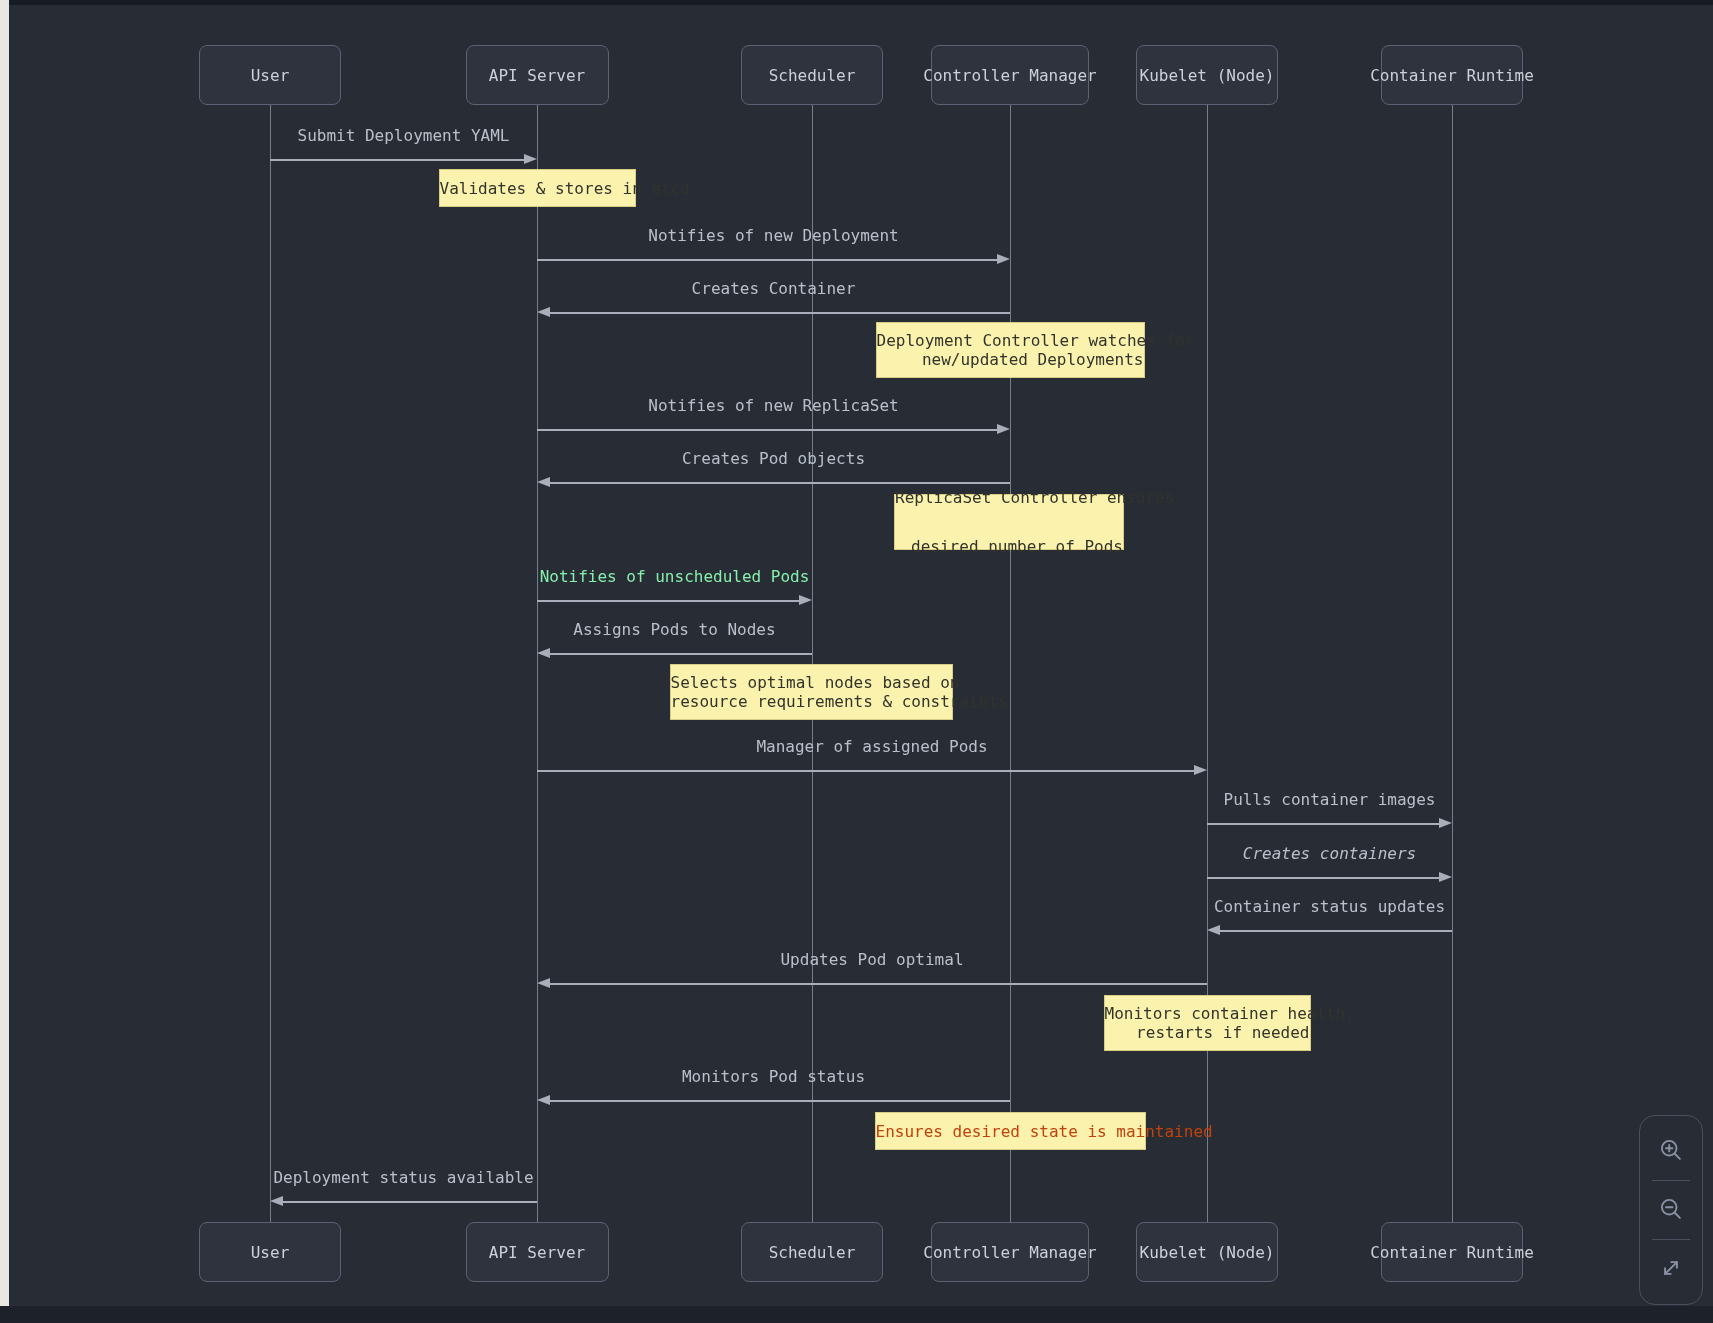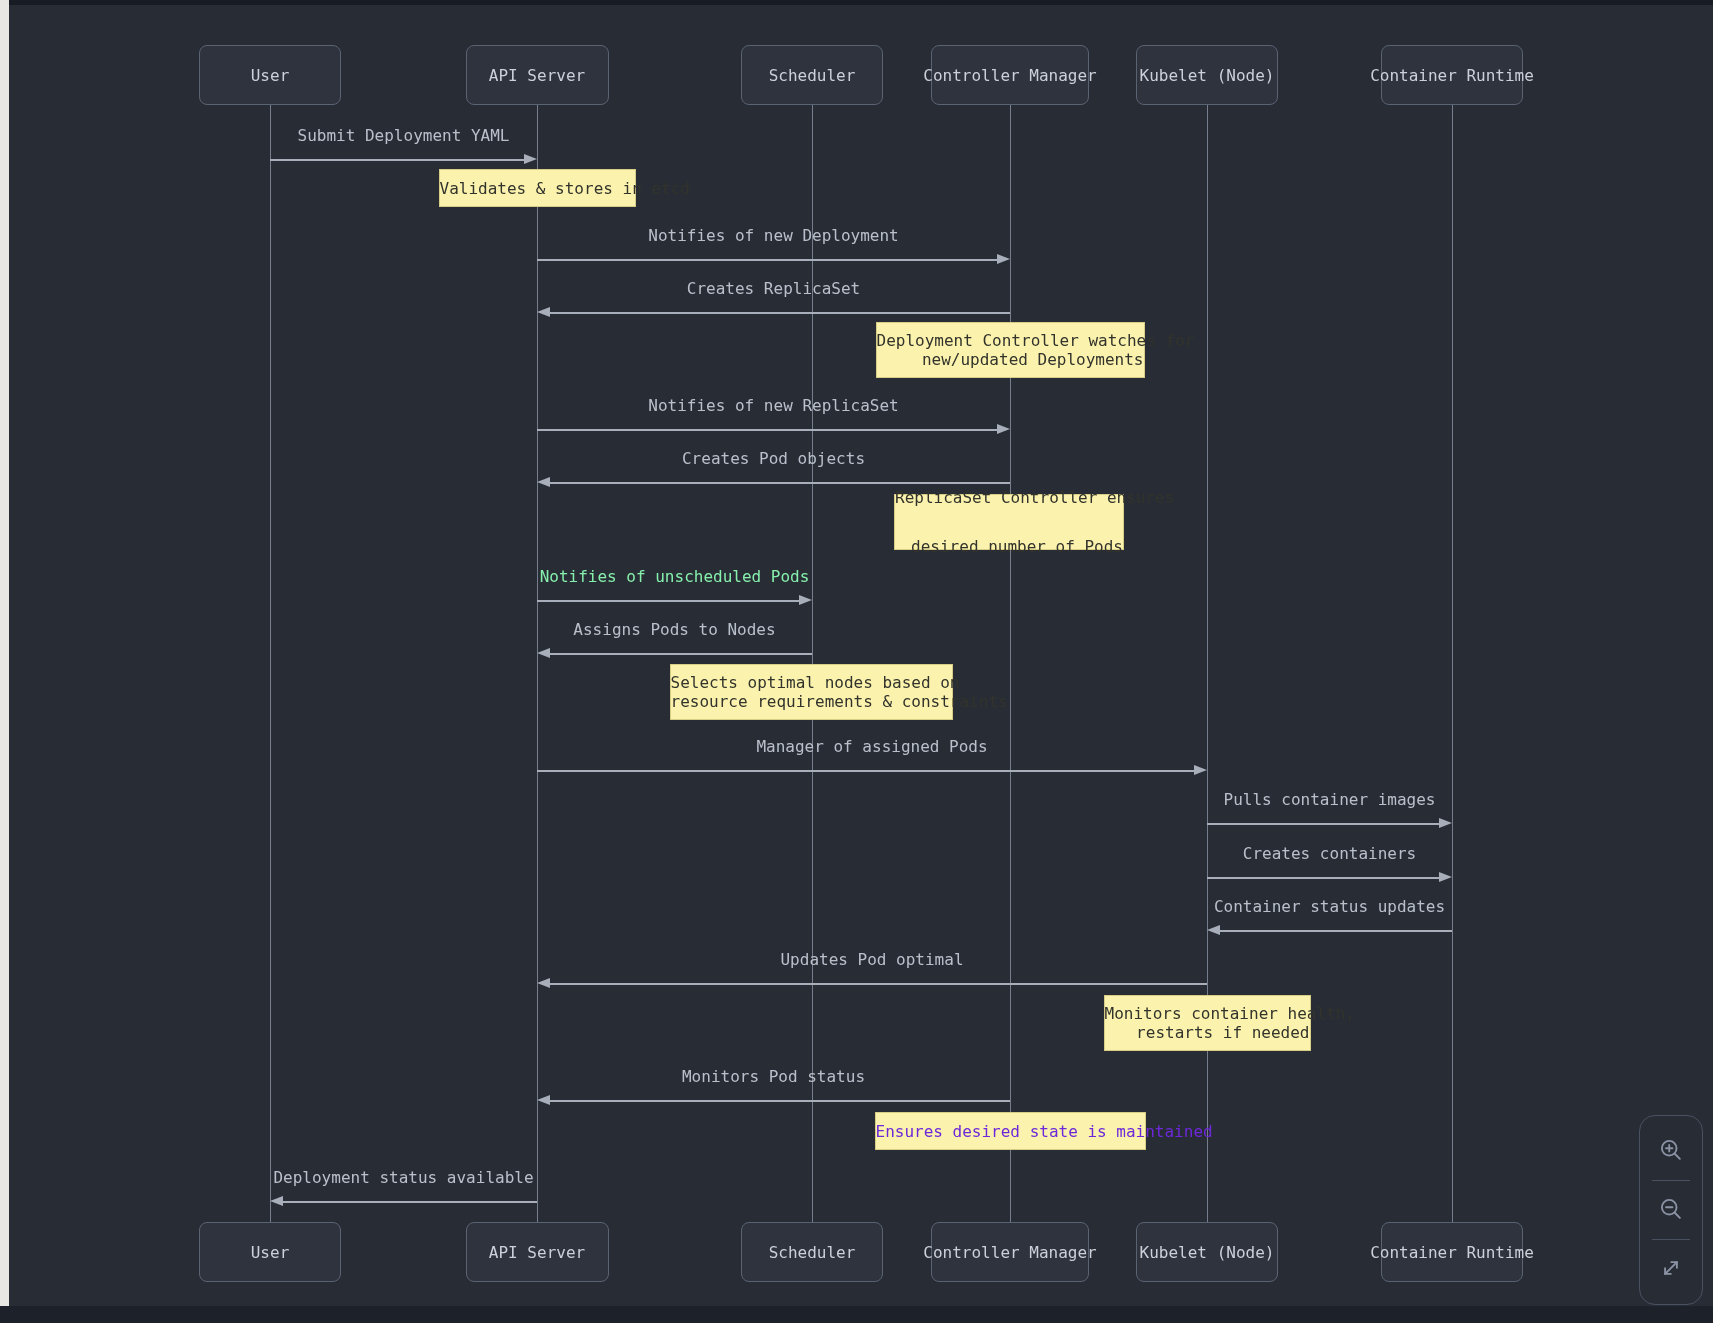--- a/index.html
+++ b/index.html
@@ -83,42 +83,42 @@
       </div>
       <div class="actor" style="left: 1381px; top: 1222px; width: 142px; background: rgb(46, 51, 62); border-color: rgb(90, 99, 115); color: rgb(204, 208, 218);">
         <div>Container Runtime</div>
       </div>
       <div class="msg-label" style="left: 103.5px; width: 600px; top: 126px; color: rgb(186, 192, 203);">Submit Deployment YAML</div>
       <div class="msg-line" style="left: 270px; width: 257px; top: 159px; background: rgb(169, 174, 187);"></div>
       <div class="arrowhead" style="left: 524px; top: 154px; border-left: 13px solid rgb(169, 174, 187);"></div>
       <div class="msg-label" style="left: 473.5px; width: 600px; top: 226px; color: rgb(186, 192, 203);">Notifies of new Deployment</div>
       <div class="msg-line" style="left: 537px; width: 463px; top: 259px; background: rgb(169, 174, 187);"></div>
       <div class="arrowhead" style="left: 997px; top: 254px; border-left: 13px solid rgb(169, 174, 187);"></div>
-      <div class="msg-label" style="left: 473.5px; width: 600px; top: 279px; color: rgb(186, 192, 203);">Creates ReplicaSet</div>
+      <div class="msg-label" style="left: 473.5px; width: 600px; top: 279px; color: rgb(186, 192, 203);">Creates Container</div>
       <div class="msg-line" style="width: 463px; top: 312px; background: rgb(169, 174, 187); left: 547px;"></div>
       <div class="arrowhead" style="left: 537px; top: 307px; border-right: 13px solid rgb(169, 174, 187);"></div>
       <div class="msg-label" style="left: 473.5px; width: 600px; top: 396px; color: rgb(186, 192, 203);">Notifies of new ReplicaSet</div>
       <div class="msg-line" style="left: 537px; width: 463px; top: 429px; background: rgb(169, 174, 187);"></div>
       <div class="arrowhead" style="left: 997px; top: 424px; border-left: 13px solid rgb(169, 174, 187);"></div>
       <div class="msg-label" style="left: 473.5px; width: 600px; top: 449px; color: rgb(186, 192, 203);">Creates Pod objects</div>
       <div class="msg-line" style="width: 463px; top: 482px; background: rgb(169, 174, 187); left: 547px;"></div>
       <div class="arrowhead" style="left: 537px; top: 477px; border-right: 13px solid rgb(169, 174, 187);"></div>
       <div class="msg-label" style="left: 374.5px; width: 600px; top: 567px; color: #86efac;">Notifies of unscheduled Pods</div>
       <div class="msg-line" style="left: 537px; width: 265px; top: 600px; background: rgb(169, 174, 187);"></div>
       <div class="arrowhead" style="left: 799px; top: 595px; border-left: 13px solid rgb(169, 174, 187);"></div>
       <div class="msg-label" style="left: 374.5px; width: 600px; top: 620px; color: rgb(186, 192, 203);">Assigns Pods to Nodes</div>
       <div class="msg-line" style="width: 265px; top: 653px; background: rgb(169, 174, 187); left: 547px;"></div>
       <div class="arrowhead" style="left: 537px; top: 648px; border-right: 13px solid rgb(169, 174, 187);"></div>
       <div class="msg-label" style="left: 572px; width: 600px; top: 737px; color: rgb(186, 192, 203);">Manager of assigned Pods</div>
       <div class="msg-line" style="left: 537px; width: 660px; top: 770px; background: rgb(169, 174, 187);"></div>
       <div class="arrowhead" style="left: 1194px; top: 765px; border-left: 13px solid rgb(169, 174, 187);"></div>
       <div class="msg-label" style="left: 1029.5px; width: 600px; top: 790px; color: rgb(186, 192, 203);">Pulls container images</div>
       <div class="msg-line" style="left: 1207px; width: 235px; top: 823px; background: rgb(169, 174, 187);"></div>
       <div class="arrowhead" style="left: 1439px; top: 818px; border-left: 13px solid rgb(169, 174, 187);"></div>
-      <div class="msg-label" style="left: 1029.5px; width: 600px; top: 844px; color: rgb(186, 192, 203);">Creates containers</div>
+      <div class="msg-label" style="left: 1029.5px; width: 600px; top: 844px; color: rgb(186, 192, 203); font-style: italic;">Creates containers</div>
       <div class="msg-line" style="left: 1207px; width: 235px; top: 877px; background: rgb(169, 174, 187);"></div>
       <div class="arrowhead" style="left: 1439px; top: 872px; border-left: 13px solid rgb(169, 174, 187);"></div>
       <div class="msg-label" style="left: 1029.5px; width: 600px; top: 897px; color: rgb(186, 192, 203);">Container status updates</div>
       <div class="msg-line" style="width: 235px; top: 930px; background: rgb(169, 174, 187); left: 1217px;"></div>
       <div class="arrowhead" style="left: 1207px; top: 925px; border-right: 13px solid rgb(169, 174, 187);"></div>
       <div class="msg-label" style="left: 572px; width: 600px; top: 950px; color: rgb(186, 192, 203);">Updates Pod optimal</div>
       <div class="msg-line" style="width: 660px; top: 983px; background: rgb(169, 174, 187); left: 547px;"></div>
       <div class="arrowhead" style="left: 537px; top: 978px; border-right: 13px solid rgb(169, 174, 187);"></div>
       <div class="msg-label" style="left: 473.5px; width: 600px; top: 1067px; color: rgb(186, 192, 203);">Monitors Pod status</div>
       <div class="msg-line" style="width: 463px; top: 1100px; background: rgb(169, 174, 187); left: 547px;"></div>
@@ -138,21 +138,21 @@
         <div class="nline">desired number of Pods</div>
       </div>
       <div class="note" style="left: 669.5px; top: 664px; width: 283px; height: 56px; background: rgb(251, 243, 173); border: 1px solid rgb(216, 205, 133); color: rgb(50, 51, 44);">
         <div class="nline">Selects optimal nodes based on</div>
         <div class="nline">resource requirements &amp; constraints</div>
       </div>
       <div class="note" style="left: 1103.5px; top: 995px; width: 207px; height: 56px; background: rgb(251, 243, 173); border: 1px solid rgb(216, 205, 133); color: rgb(50, 51, 44);">
         <div class="nline">Monitors container health,</div>
         <div class="nline">restarts if needed</div>
       </div>
-      <div class="note" style="left: 874.5px; top: 1112px; width: 271px; height: 38px; background: rgb(251, 243, 173); border: 1px solid rgb(216, 205, 133); color: #6d28d9;">
+      <div class="note" style="left: 874.5px; top: 1112px; width: 271px; height: 38px; background: rgb(251, 243, 173); border: 1px solid rgb(216, 205, 133); color: #c2410c;">
         <div class="nline">Ensures desired state is maintained</div>
       </div>
     </div>
   <div id="zoom-panel" style="left: 1639px; top: 1115px; width: 64px; height: 190px; border-color: rgb(73, 80, 95);">
       <button class="zp-btn">
         <div><svg width="26" height="26" viewBox="0 0 22 22" fill="none" stroke="#8a92a3" stroke-width="1.6" stroke-linecap="round">
             <circle cx="9.5" cy="9.5" r="6.2"></circle>
             <line x1="14.2" y1="14.2" x2="18.5" y2="18.5"></line>
             <line x1="6.8" y1="9.5" x2="12.2" y2="9.5"></line>
             <line x1="9.5" y1="6.8" x2="9.5" y2="12.2"></line>

